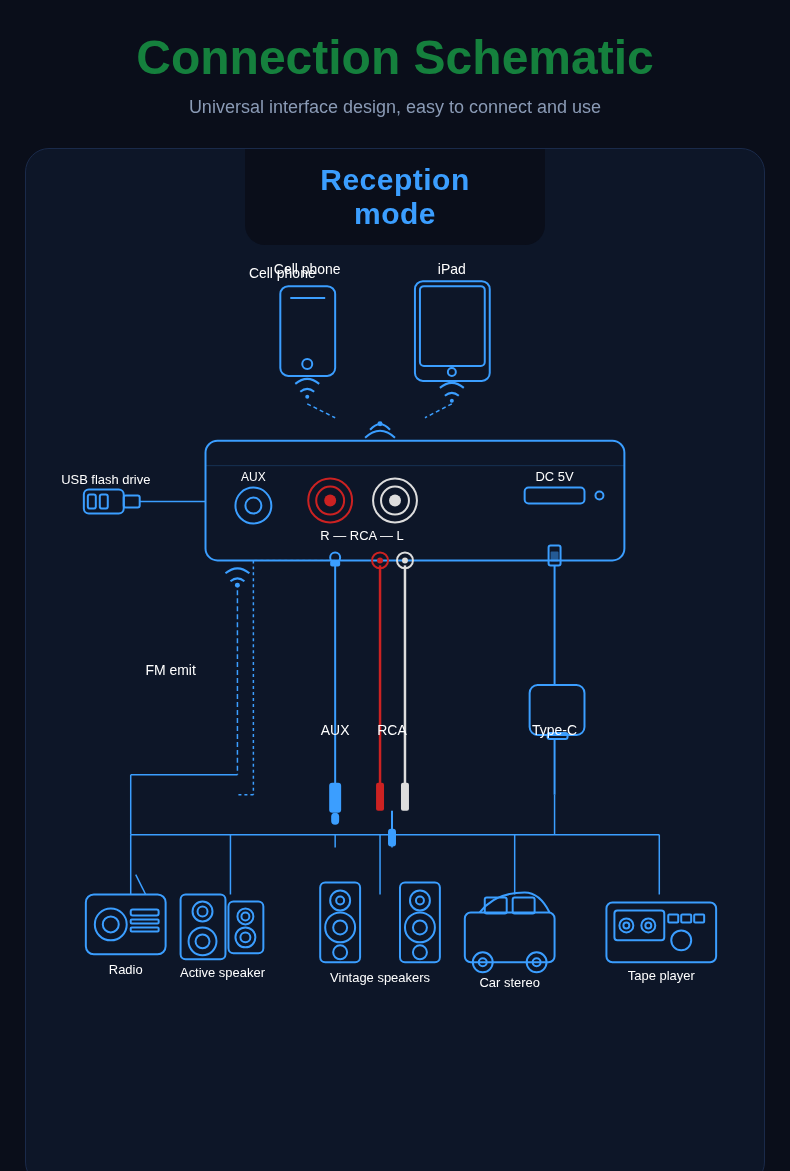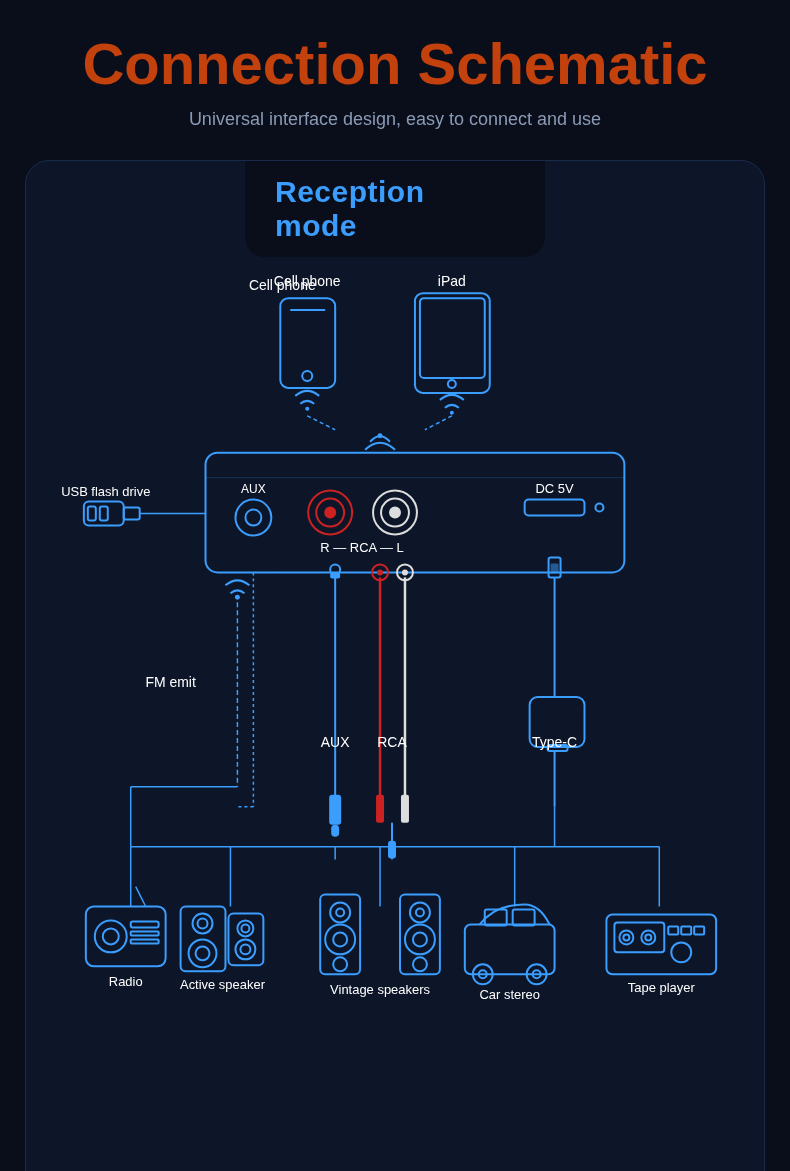--- a/index.html
+++ b/index.html
@@ -8,22 +8,22 @@
       min-height: 1171px;
       background: #0a0e1a;
       font-family: Arial, sans-serif;
       display: flex;
       flex-direction: column;
       align-items: center;
       padding: 30px 20px 40px;
     }
 
     .page-title {
-      color: #c2410c;
-      font-size: 58px;
+      color: #15803d;
+      font-size: 48px;
       font-weight: 900;
       text-align: center;
       margin-bottom: 12px;
       letter-spacing: 0px;
     }
 
     .page-subtitle {
       color: #8a9ab5;
       font-size: 18px;
       margin-bottom: 30px;
@@ -38,20 +38,21 @@
       position: relative;
       overflow: hidden;
       border: 1px solid #1a2a4a;
     }
 
     .reception-mode-banner {
       background: #0a0e1a;
       border-radius: 0 0 20px 20px;
       margin: 0 auto;
       width: 300px;
+      text-align: center;
       padding: 14px 30px;
       margin-bottom: 10px;
     }
 
     .reception-mode-text {
       color: #3b9eff;
       font-size: 30px;
       font-weight: 800;
       letter-spacing: 0.5px;
     }

